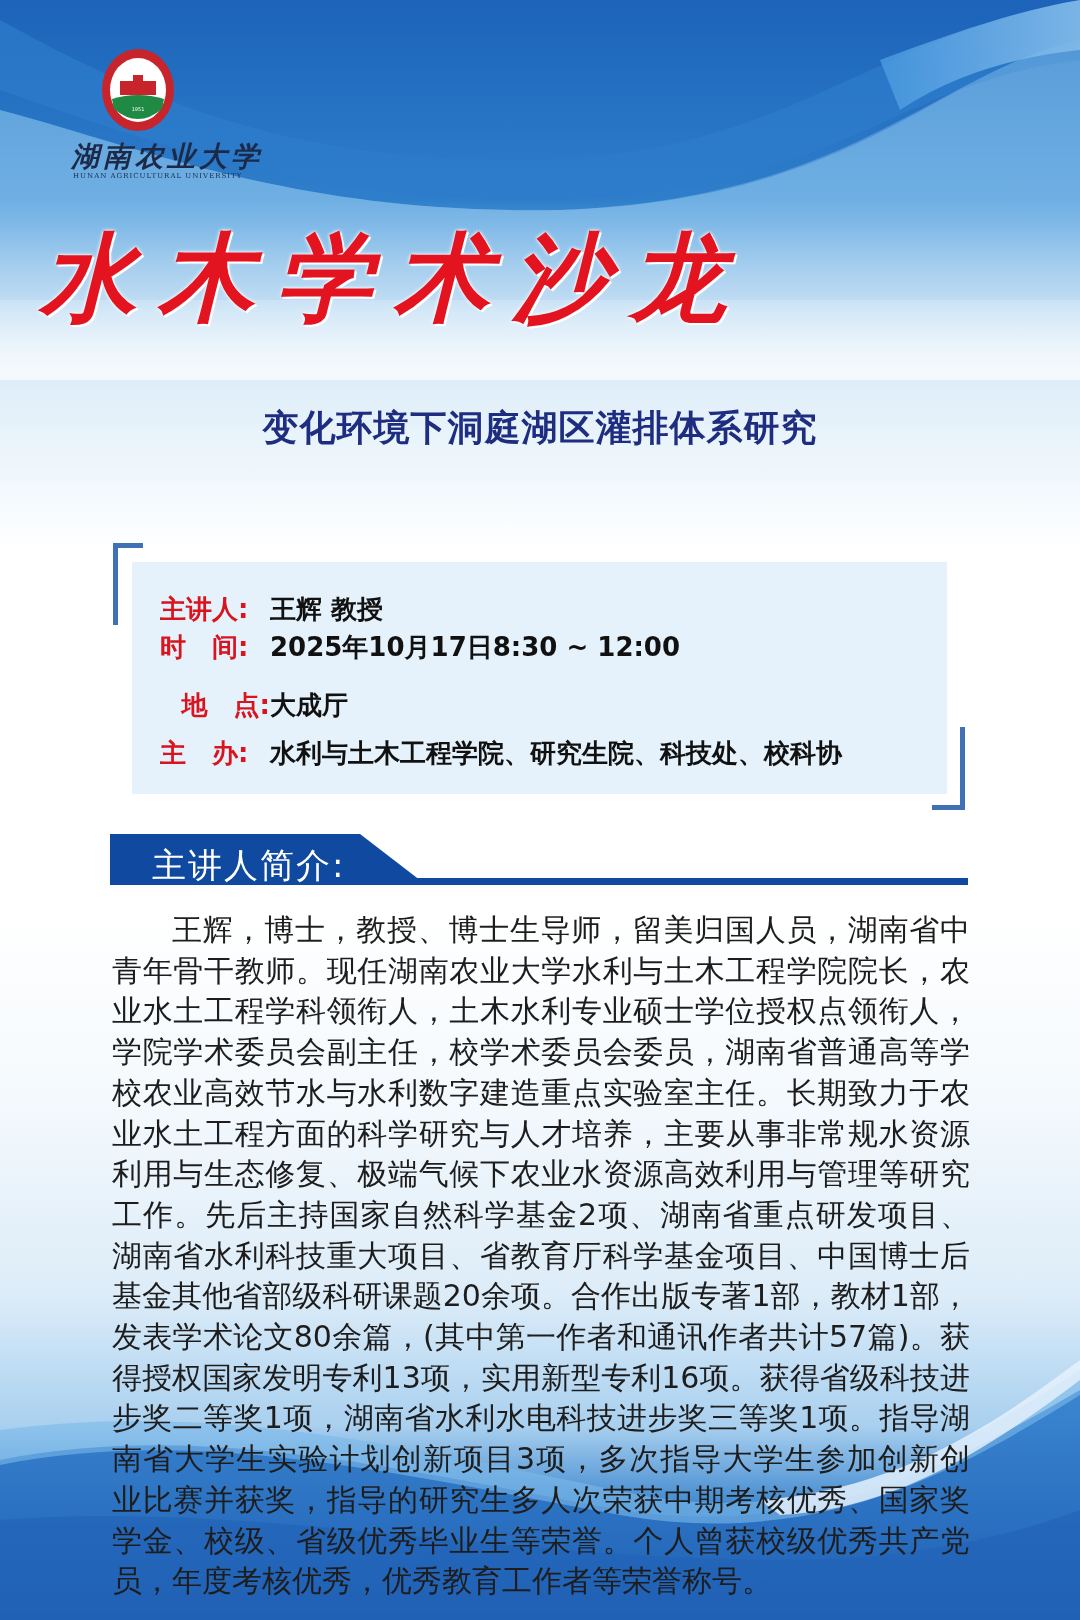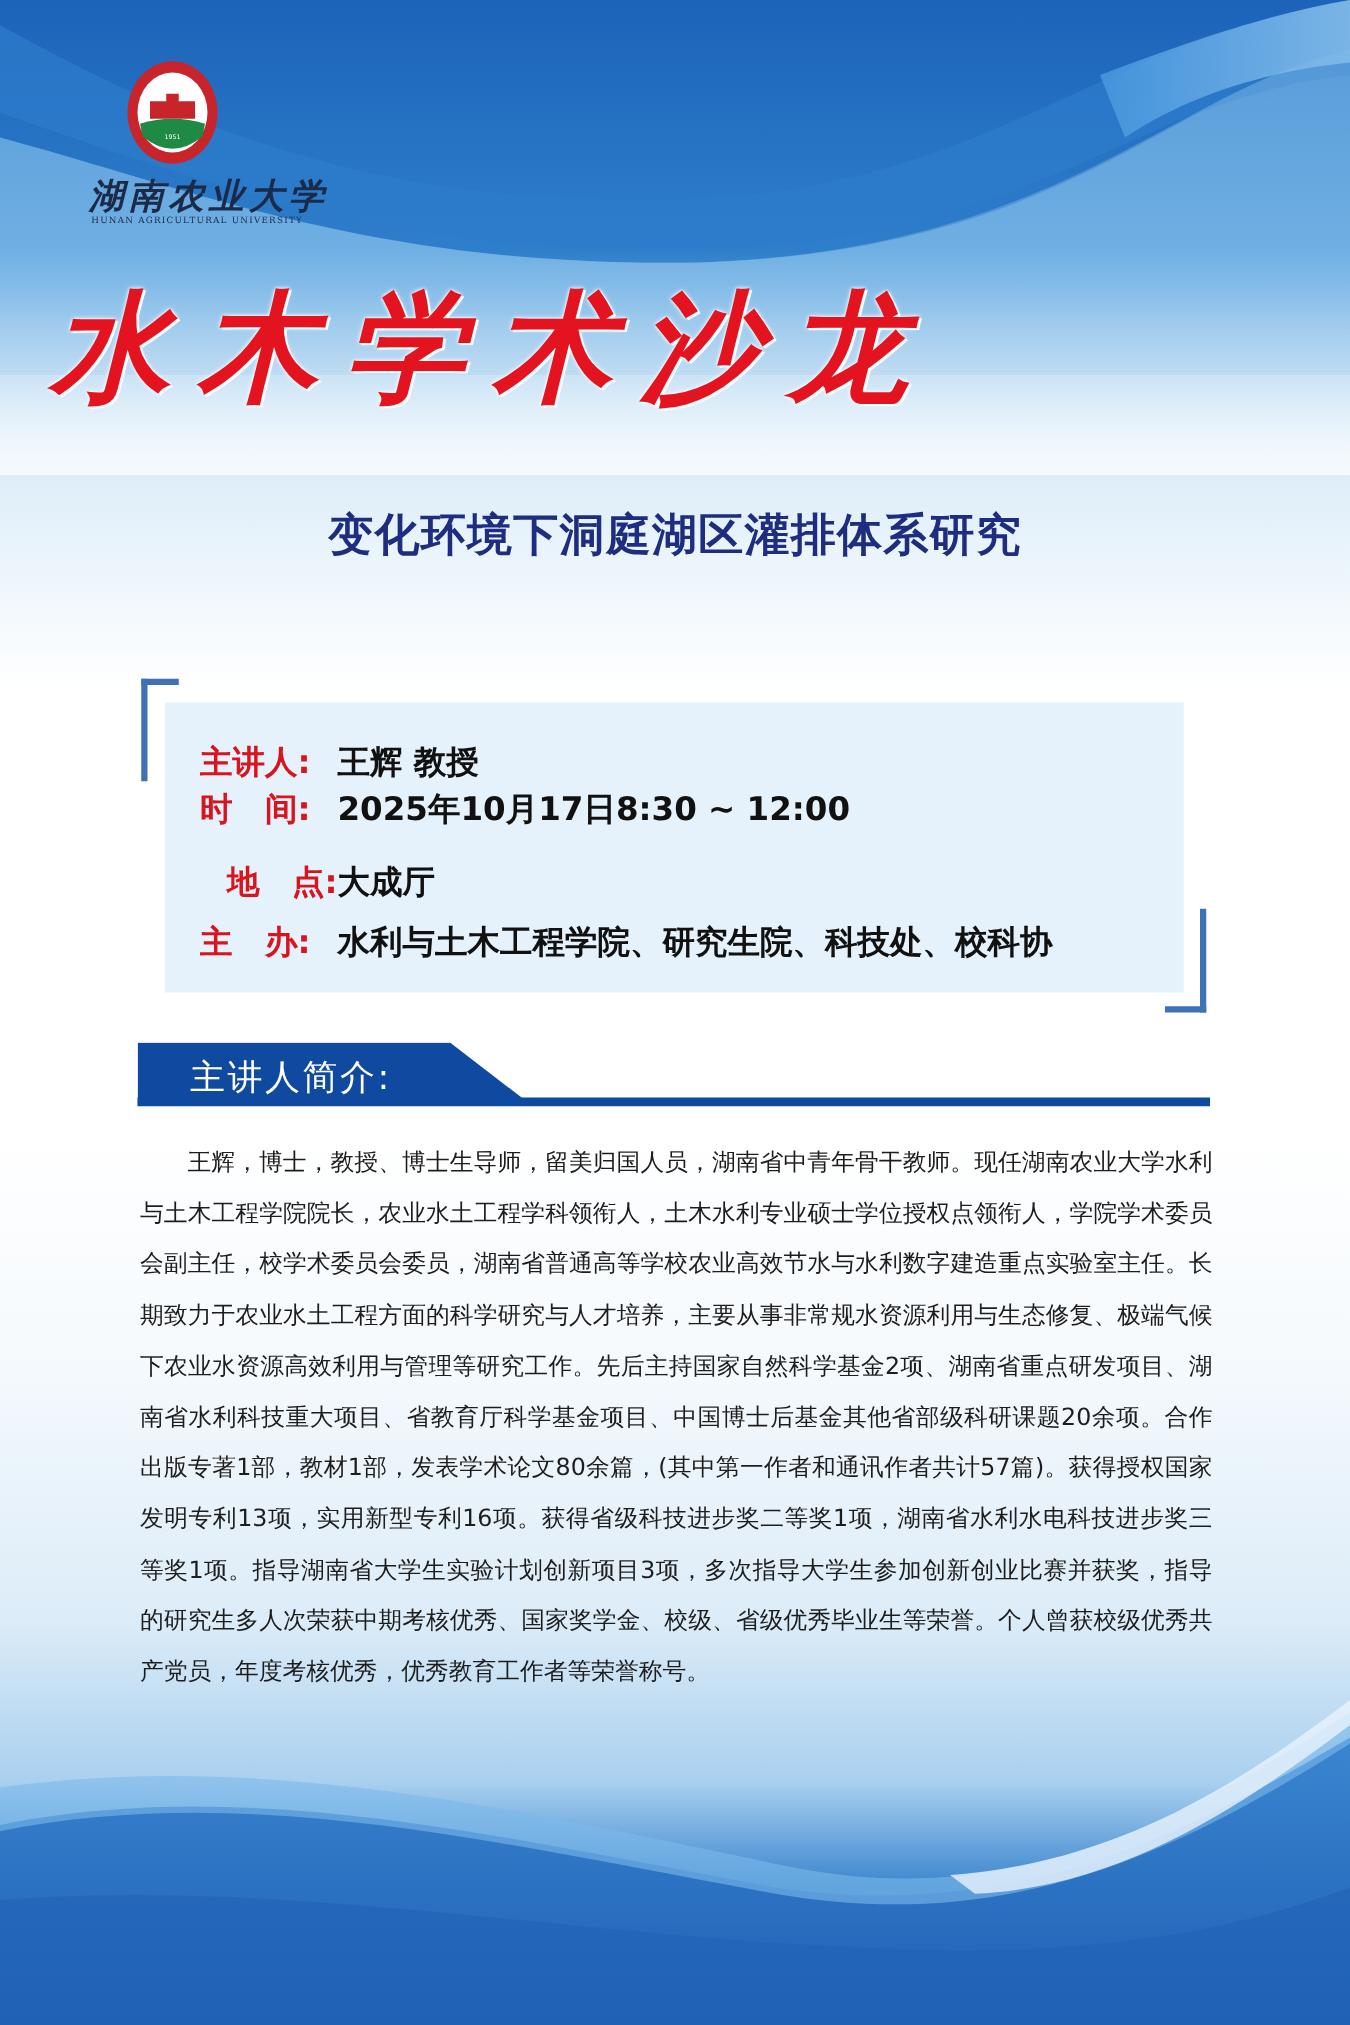--- a/index.html
+++ b/index.html
@@ -16,23 +16,23 @@
   .subtitle { position: absolute; left: 0; width: 1080px; top: 404px; text-align: center; font-size: 36px; font-weight: bold; color: #1e2d80; letter-spacing: 1px; }
 
   .info-box { position: absolute; left: 132px; top: 562px; width: 815px; height: 232px; background: #e6f2fb; }
   .bracket-tl { position: absolute; left: 113px; top: 543px; width: 30px; height: 82px; border-left: 5px solid #3f72b4; border-top: 5px solid #3f72b4; box-sizing: border-box; }
   .bracket-br { position: absolute; left: 932px; top: 727px; width: 33px; height: 83px; border-right: 5px solid #3f72b4; border-bottom: 5px solid #3f72b4; box-sizing: border-box; }
   .info-row { position: absolute; left: 160px; font-size: 26px; font-weight: bold; color: #111; white-space: nowrap; }
   .info-row .lbl { color: #d8141e; display: inline-block; width: 110px; }
   .r1 { top: 592px; } .r2 { top: 606px; margin-top: 24px; } .r3 { top: 688px; text-align: right; } .r4 { top: 736px; }
   .section-tab { position: absolute; left: 110px; top: 834px; width: 315px; height: 50px; background: #0f4aa0; clip-path: polygon(0 0, 250px 0, 315px 50px, 0 50px); }
   .section-line { position: absolute; left: 110px; top: 878px; width: 858px; height: 7px; background: #0f4aa0; }
-  .section-title { position: absolute; left: 152px; top: 843px; font-size: 28px; color: #ffffff; letter-spacing: 2px; }
+  .section-title { position: absolute; left: 152px; top: 843px; font-size: 34px; color: #ffffff; letter-spacing: 2px; }
 
-  .bio { position: absolute; left: 112px; top: 910px; width: 858px; font-size: 19px; line-height: 40.7px; color: #1d1d1d; text-align: justify; text-indent: 2em; }
+  .bio { position: absolute; left: 112px; top: 910px; width: 858px; font-size: 30px; line-height: 40.7px; color: #1d1d1d; text-align: justify; text-indent: 2em; }
 
   .welcome { position: absolute; left: 0; width: 1080px; top: 1470px; text-align: center; font-family: "DejaVu Serif", serif; font-style: italic; font-weight: bold; font-size: 50px; letter-spacing: 18px; color: #e01420; text-shadow: 0 0 3px #fff, 0 0 2px #fff; }
 </style>
 </head>
 <body>
 
 <div class="poster">
 
   <svg class="bg-svg" viewBox="0 0 1080 1620" preserveAspectRatio="none">
     <defs>

